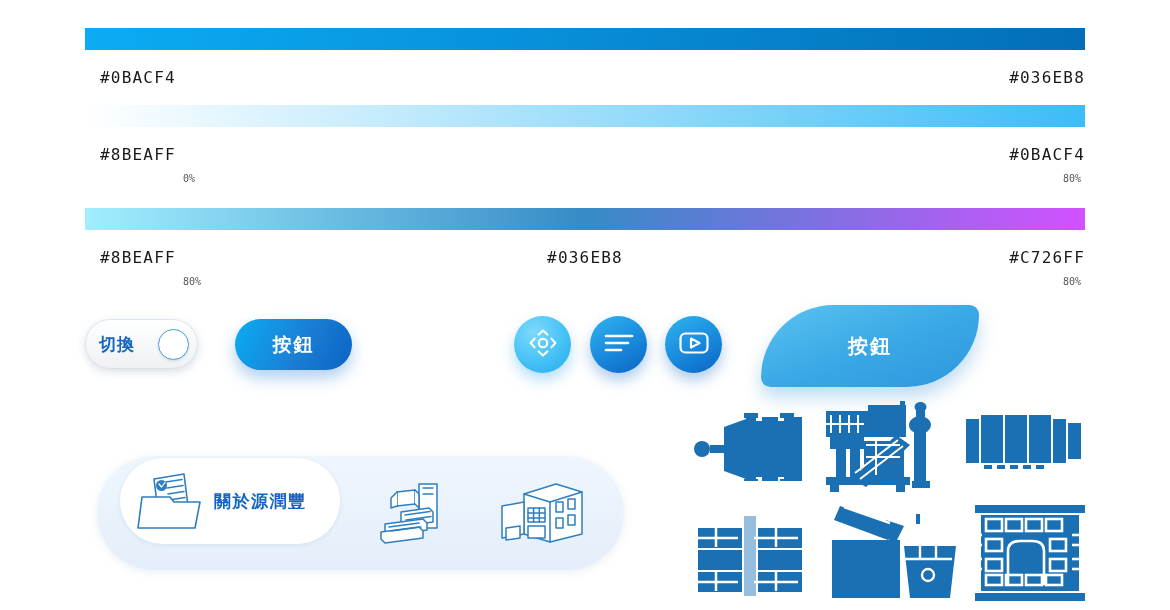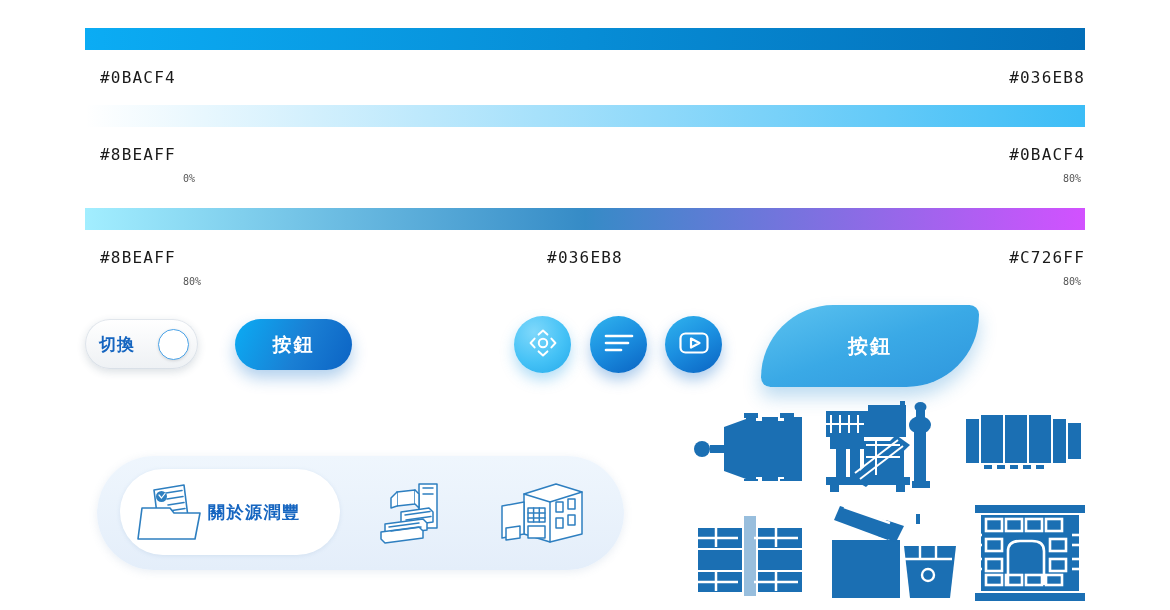--- a/index.html
+++ b/index.html
@@ -101,25 +101,25 @@
   }
 
   
   .about-card {
     position: absolute; left: 97px; top: 456px;
     width: 527px; height: 114px; border-radius: 57px;
     background: linear-gradient(180deg, #eff6fd 0%, #e4eefa 100%);
     box-shadow: 0 2px 8px rgba(120,150,185,0.16);
   }
   .about-inner {
-    position: absolute; left: 23px; top: 13px;
+    position: absolute; left: 23px; top: 2px;
     width: 220px; height: 86px; border-radius: 43px;
     background: #ffffff;
     box-shadow: 0 1px 4px rgba(120,160,200,0.18);
-    display: flex; align-items: center; padding-left: 14px; 
+    display: flex; align-items: center; padding-left: 14px; gap: 6px;
   }
   .about-label {
     font-size: 17px; font-weight: bold; color: #1565c0; letter-spacing: 1.5px;
   }
   .icon-line { position: absolute; }
 
   
   .icon-grid { position: absolute; left: 690px; top: 405px; width: 400px; height: 205px; }
   .icon-cell { position: absolute; display: flex; align-items: center; justify-content: center; }
 </style>

